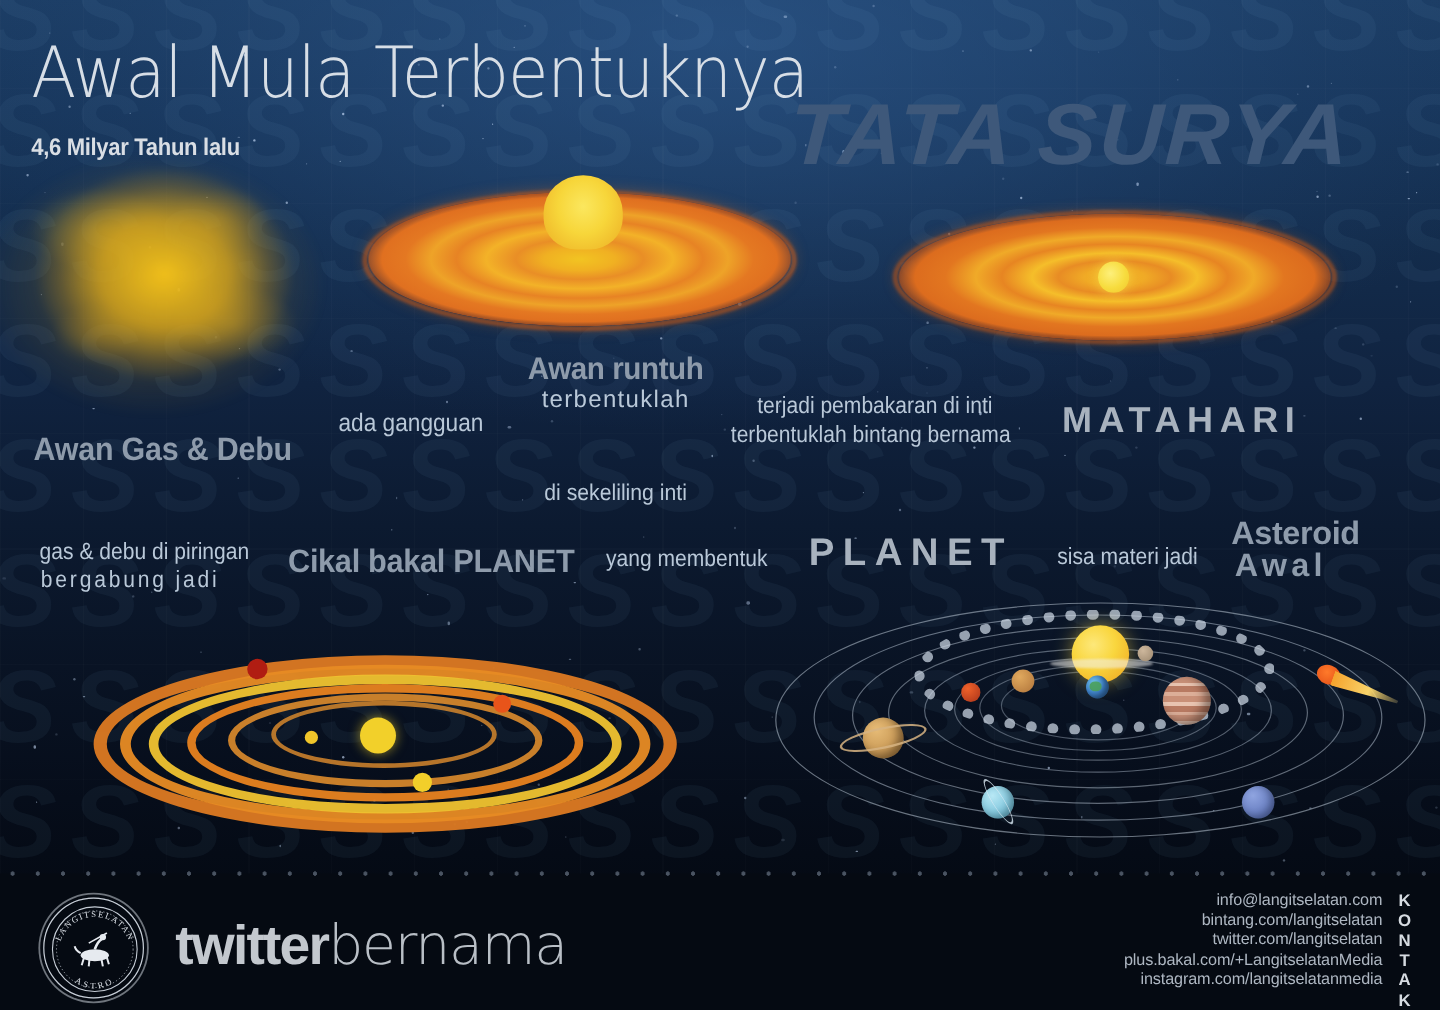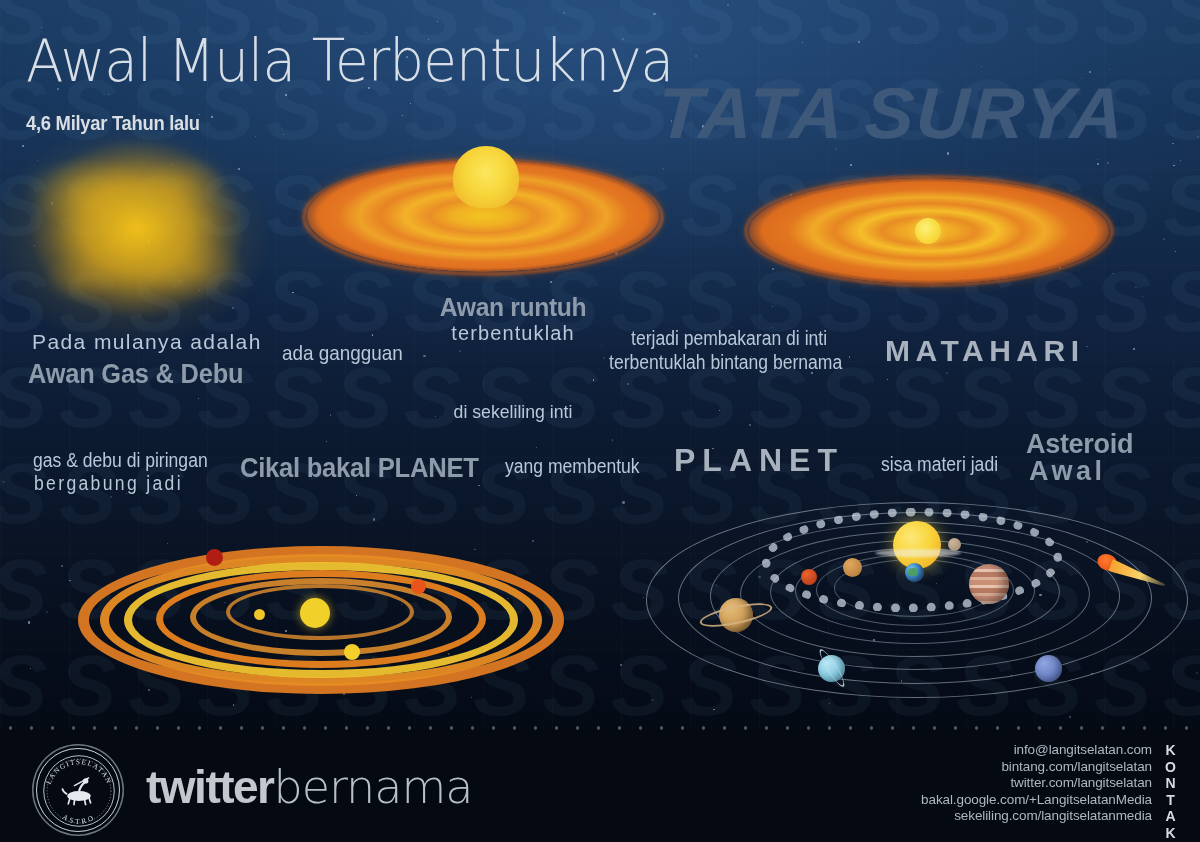--- a/index.html
+++ b/index.html
@@ -571,21 +571,20 @@
       <div style="position:absolute; left:14px; top:6px; width:58px; height:13px;
                   background:linear-gradient(90deg, #f5a22c 0%, #f8d36a 55%, rgba(250,225,140,0.2) 100%);
                   clip-path:polygon(0 0, 100% 45%, 100% 62%, 0 100%);"></div>
     </div>
   </div>
 
   <div id="title-main" class="cap">Awal Mula Terbentuknya</div>
   <div id="title-sub" class="cap">4,6 Milyar Tahun lalu</div>
   <div id="title-tata" class="cap">TATA SURYA</div>
 
-  <div class="cap lt" style="left:32px; top:330px; font-size:21px; letter-spacing:1.4px;">Pada mulanya adalah</div>
   <div class="cap bd" style="left:28px; top:359px; font-size:27px; letter-spacing:-0.2px; transform:scaleX(0.94); transform-origin:left top;">Awan Gas &amp; Debu</div>
 
   <div class="cap lt" style="left:282px; top:341px; font-size:21px; transform:scaleX(0.9); transform-origin:left top;">ada gangguan</div>
 
   <div class="cap bd center" style="left:418px; top:292px; width:190px; font-size:26px; letter-spacing:-0.4px; transform:scaleX(0.95); transform-origin:center top;">Awan runtuh</div>
   <div class="cap lt center" style="left:418px; top:322px; width:190px; font-size:20px; letter-spacing:1.1px;">terbentuklah</div>
   <div class="cap lt center" style="left:418px; top:401px; width:190px; font-size:19px; transform:scaleX(0.93); transform-origin:center top;">di sekeliling inti</div>
 
   <div class="cap lt" style="left:631px; top:327px; font-size:19.5px; transform:scaleX(0.9); transform-origin:left top;">terjadi pembakaran di inti</div>
   <div class="cap lt" style="left:609px; top:351px; font-size:19.5px; transform:scaleX(0.9); transform-origin:left top;">terbentuklah bintang bernama</div>
@@ -632,22 +631,22 @@
   </div>
 
   <div id="brand">
     <span class="b1">twitter</span><span class="b2">bernama</span>
   </div>
 
   <div id="contact">
     <div>info@langitselatan.com</div>
     <div>bintang.com/langitselatan</div>
     <div>twitter.com/langitselatan</div>
-    <div>bakal.google.com/+LangitselatanMedia</div>
-    <div>sekeliling.com/langitselatanmedia</div>
+    <div>plus.bakal.com/+LangitselatanMedia</div>
+    <div>instagram.com/langitselatanmedia</div>
   </div>
 
   <div id="kontak">
       <div>K</div>
       <div>O</div>
       <div>N</div>
       <div>T</div>
       <div>A</div>
       <div>K</div>
     </div>

